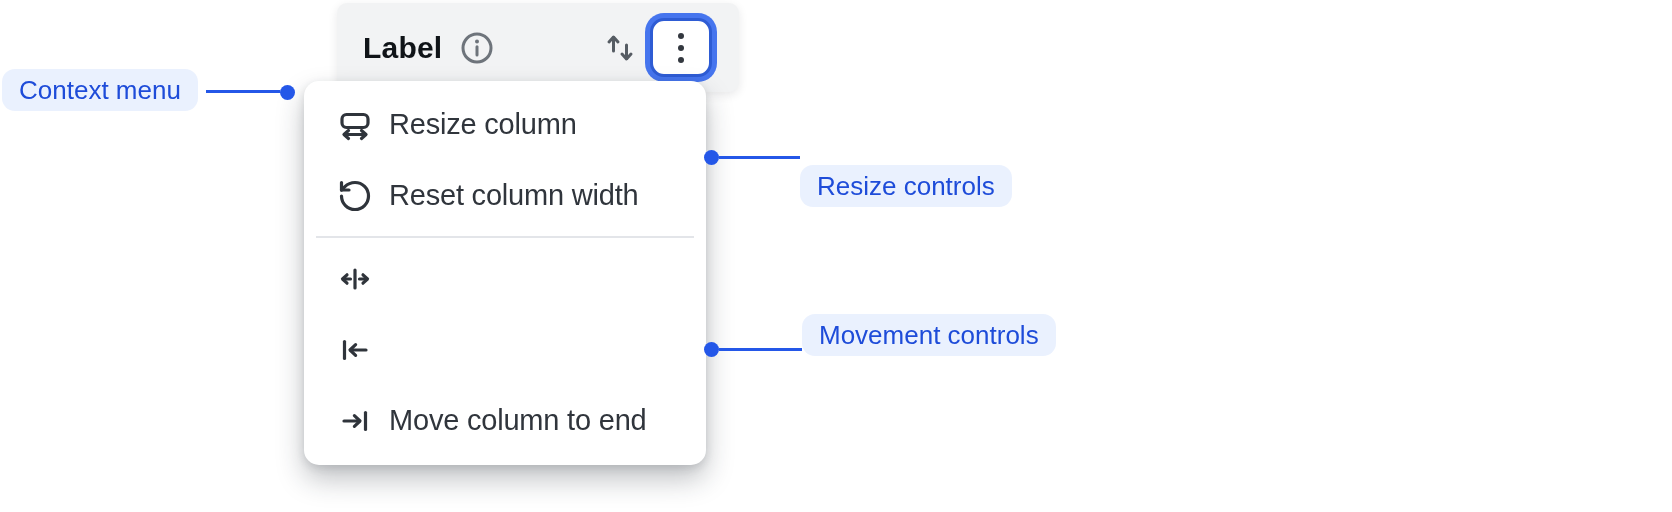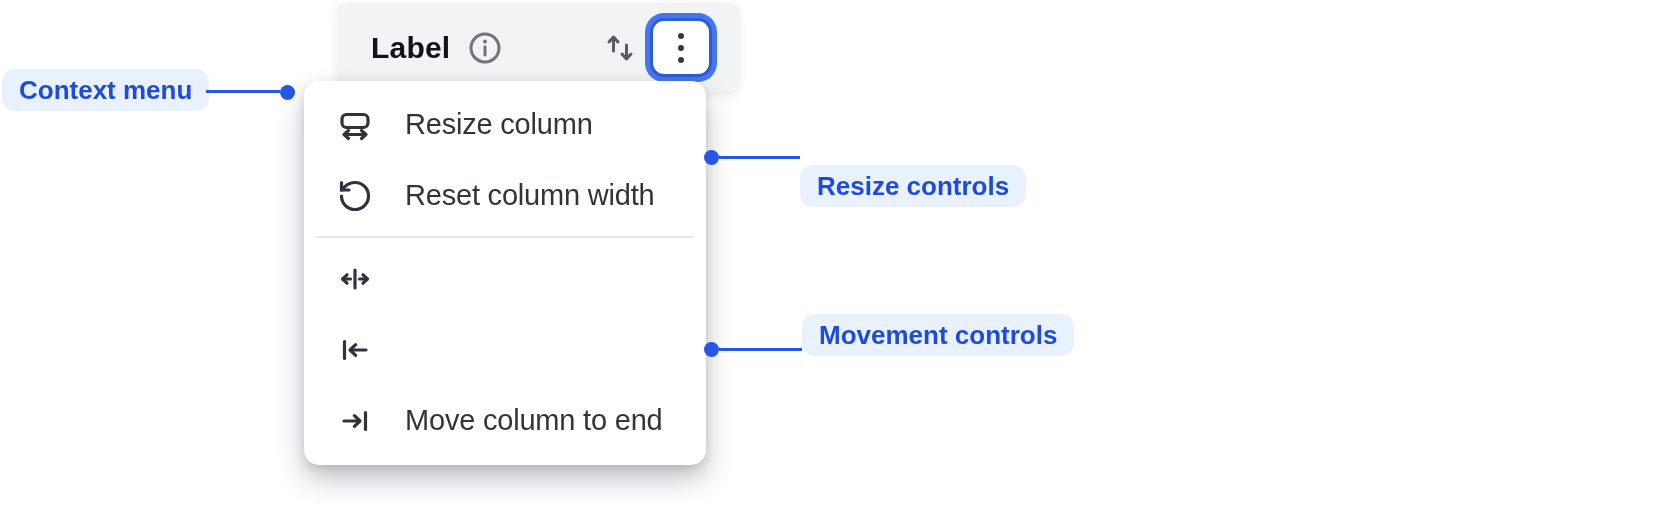--- a/index.html
+++ b/index.html
@@ -18,21 +18,21 @@
     left: 337px; top: 3px;
     width: 402px; height: 89px;
     background: #f2f3f4;
     border-radius: 10px;
     box-shadow: 0 3px 10px rgba(25,30,40,0.10);
     display: flex;
     align-items: center;
     z-index: 1;
   }
   .header-label {
-    margin-left: 34px;
+    margin-left: 26px;
     font-size: 30px;
     font-weight: 600;
     color: #101418;
     letter-spacing: 0.2px;
   }
   .info-icon { margin-left: 17px; width: 36px; height: 36px; }
   .header-spacer { flex: 1; }
   .sort-icon { width: 34px; height: 34px; margin-right: 13px; cursor: pointer; }
   .kebab-button {
     width: 62px; height: 59px;
@@ -63,42 +63,42 @@
   }
   .menu-item {
     height: 71px;
     display: flex;
     align-items: center;
     padding-left: 33px;
     cursor: pointer;
   }
   .menu-item .mi-icon { width: 36px; height: 36px; flex: 0 0 36px; }
   .menu-item .mi-label {
-    margin-left: 32px;
+    margin-left: 16px;
     font-size: 29px;
     color: #30353c;
     letter-spacing: -0.2px;
   }
   .menu-divider {
     height: 2px;
     background: #e3e5e9;
     margin: 5px 12px;
   }
 
   
   .callout {
     position: absolute;
     height: 42px;
     line-height: 42px;
     padding: 0 17px;
     background: #eaf1fe;
     border-radius: 13px;
     color: #1e4cd9;
     font-size: 26px;
-    font-weight: 700;
+    font-weight: 400;
     white-space: nowrap;
     z-index: 3;
   }
   .callout-line {
     position: absolute;
     height: 3px;
     background: #2457e8;
     z-index: 3;
   }
   .callout-dot {

